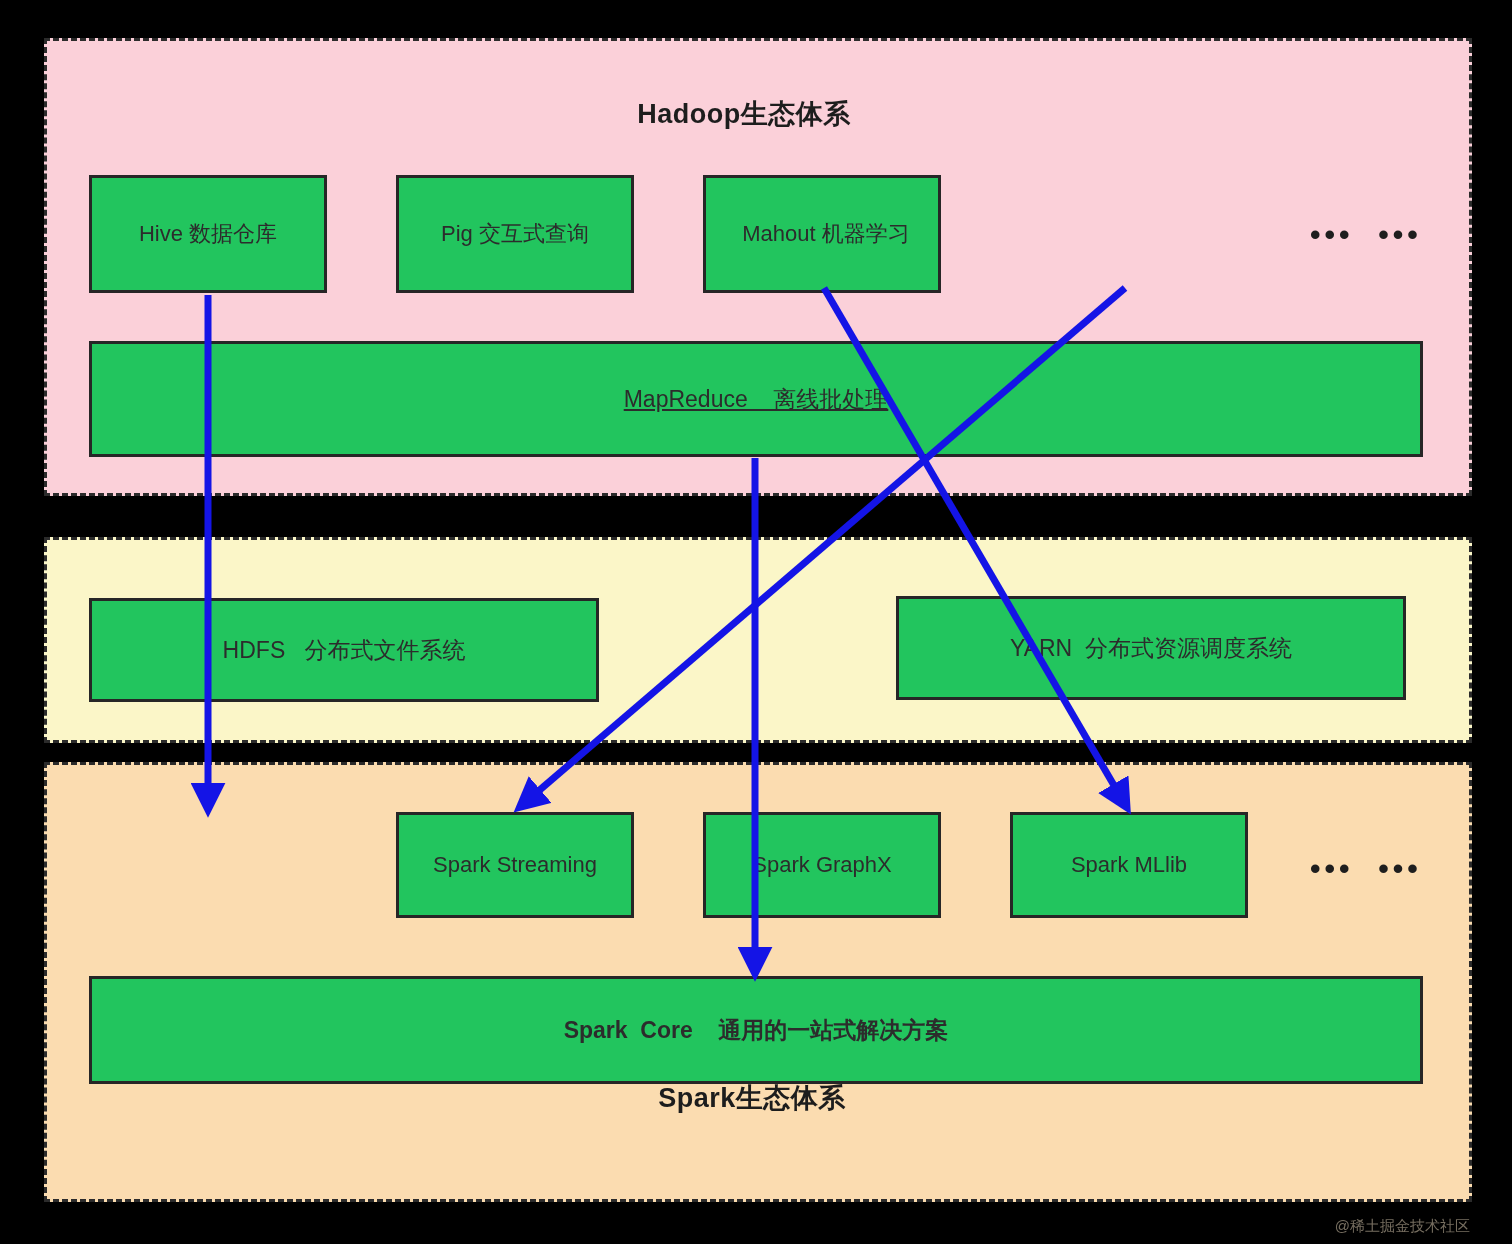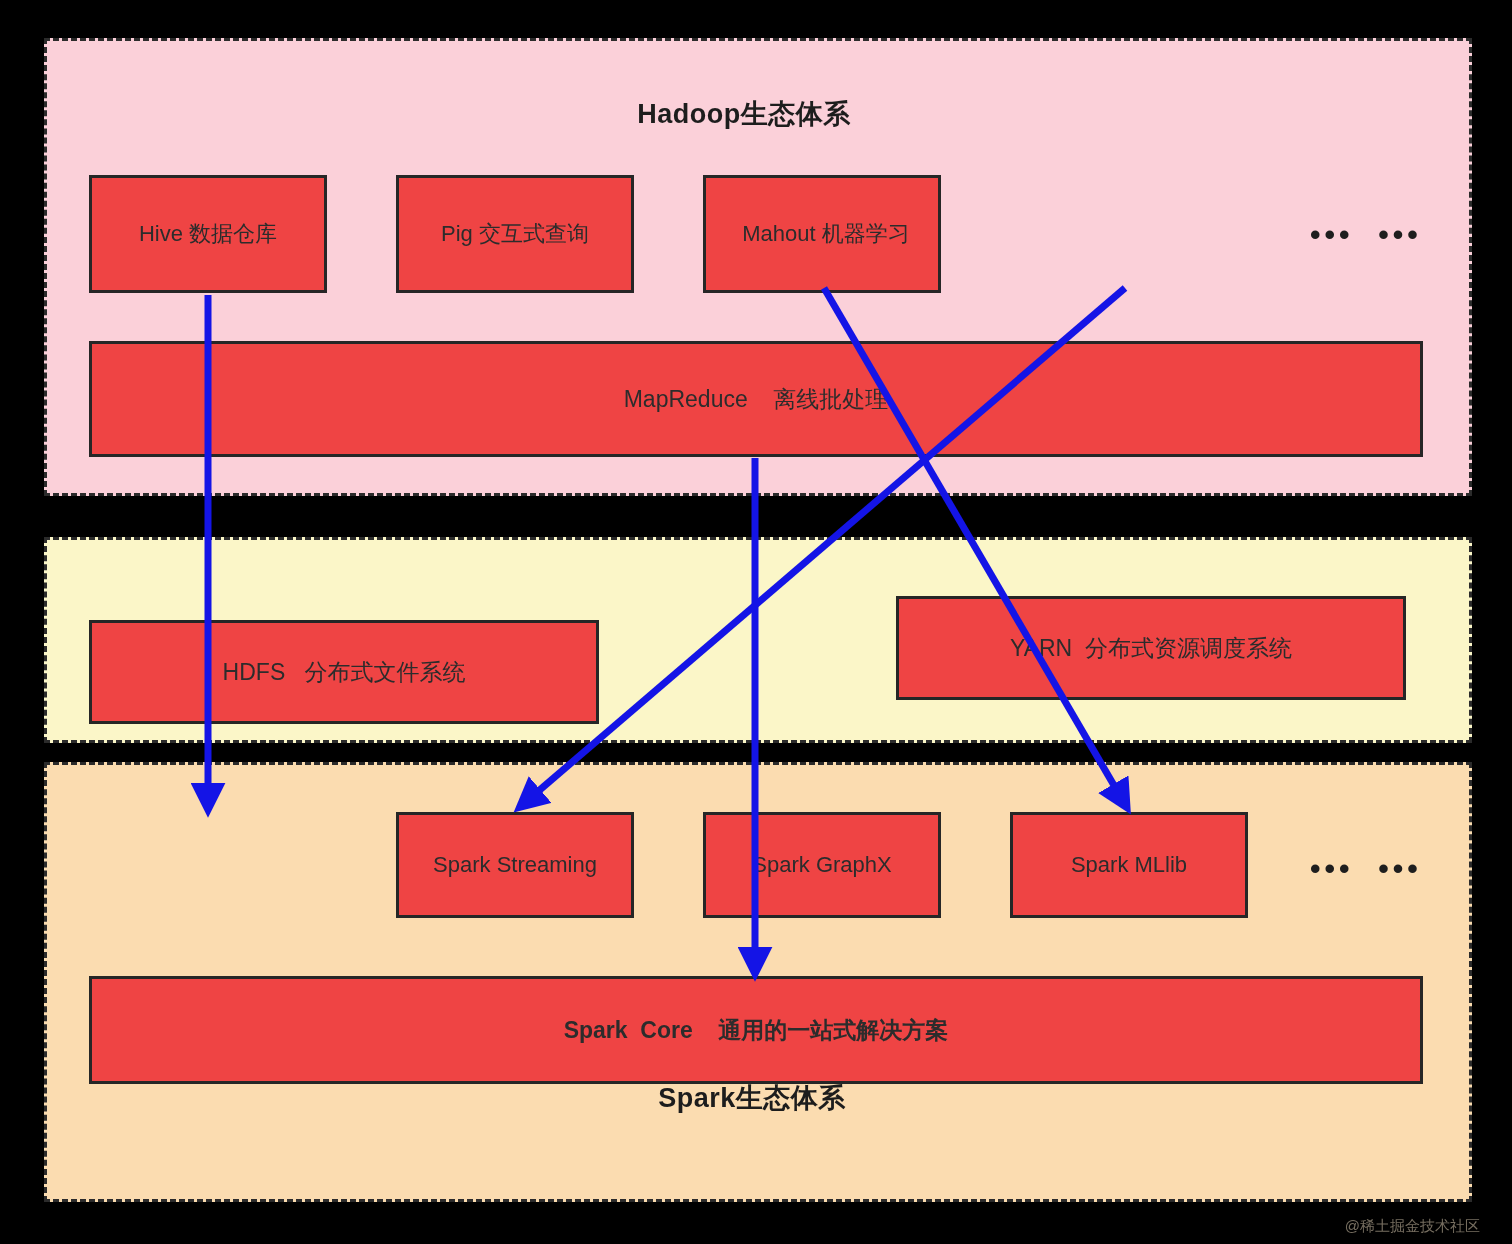--- a/index.html
+++ b/index.html
@@ -16,56 +16,56 @@
   #spark-band{left:44px;top:762px;width:1428px;height:440px;background:#fbdcb0;}
 
   .band-title{
     position:absolute;left:0;width:100%;text-align:center;
     font-weight:bold;font-size:27px;color:#1d1d1d;letter-spacing:.5px;
   }
   #hadoop-title{top:96px;}
   #spark-title{top:1080px;margin-left:8px;}
 
   .node{
-    position:absolute;box-sizing:border-box;background:#ef4444;
+    position:absolute;box-sizing:border-box;background:#22c55e;
     border:3px solid #262626;
     display:flex;align-items:center;justify-content:center;
     font-size:22px;color:#2c2c2c;white-space:pre;
   }
   .wide{font-size:23px;}
 
   
   #box-hive     {left:89px; top:175px; width:238px;height:118px;}
   #box-pig      {left:396px;top:175px; width:238px;height:118px;}
   #box-mahout   {left:703px;top:175px; width:238px;height:118px;padding-left:8px;}
   #box-storm    {left:1010px;top:175px;width:238px;height:118px;}
-  #box-mapreduce{left:89px; top:341px; width:1334px;height:116px;}
+  #box-mapreduce{left:89px; top:341px; width:1334px;height:116px;text-decoration:underline;}
 
   
-  #box-hdfs{left:89px; top:620px; width:510px;height:104px;}
+  #box-hdfs{left:89px; top:598px; width:510px;height:104px;}
   #box-yarn{left:896px;top:596px; width:510px;height:104px;}
 
   
   #box-sparksql      {left:89px; top:812px;width:238px;height:106px;}
   #box-sparkstreaming{left:396px;top:812px;width:238px;height:106px;}
   #box-sparkgraphx   {left:703px;top:812px;width:238px;height:106px;}
   #box-sparkmllib    {left:1010px;top:812px;width:238px;height:106px;}
   #box-sparkcore     {left:89px; top:976px;width:1334px;height:108px;font-weight:bold;}
 
   .ellipsis{
     position:absolute;font-size:30px;font-weight:bold;color:#1e1e1e;
     letter-spacing:4px;white-space:pre;
   }
   #ellipsis-hadoop{left:1310px;top:218px;}
   #ellipsis-spark {left:1310px;top:852px;}
 
   #arrow-layer{position:absolute;left:0;top:0;width:1512px;height:1244px;pointer-events:none;}
 
   #watermark{
-    position:absolute;right:8px;bottom:8px;font-size:15px;color:#8a8070;
+    position:absolute;right:18px;bottom:8px;font-size:15px;color:#8a8070;
     opacity:.85;white-space:pre;
   }
 </style>
 </head>
 <body>
 
 <div id="canvas">
 
   <div class="band" id="hadoop-band"></div>
   <div class="band-title" id="hadoop-title">Hadoop生态体系</div>

